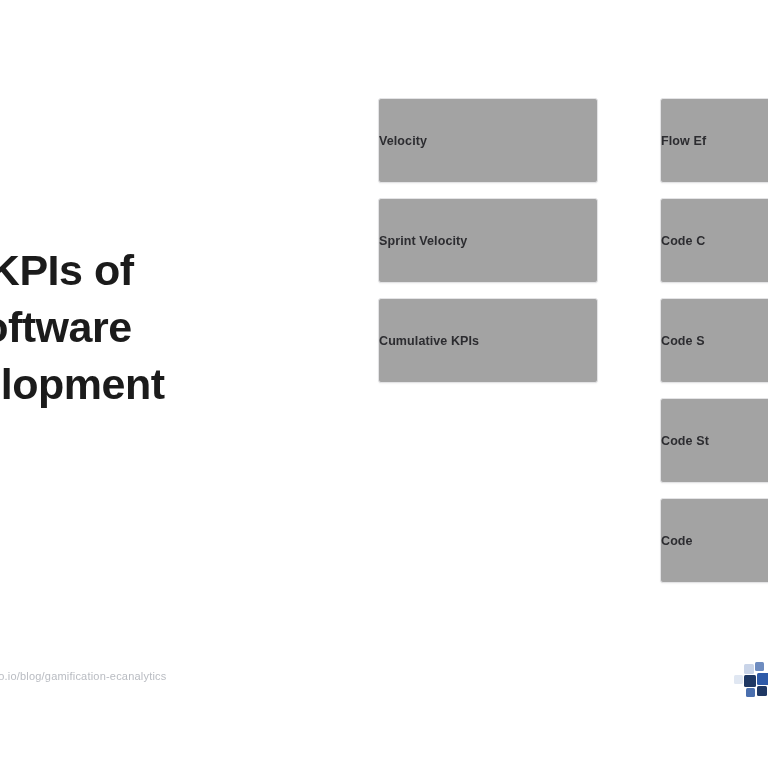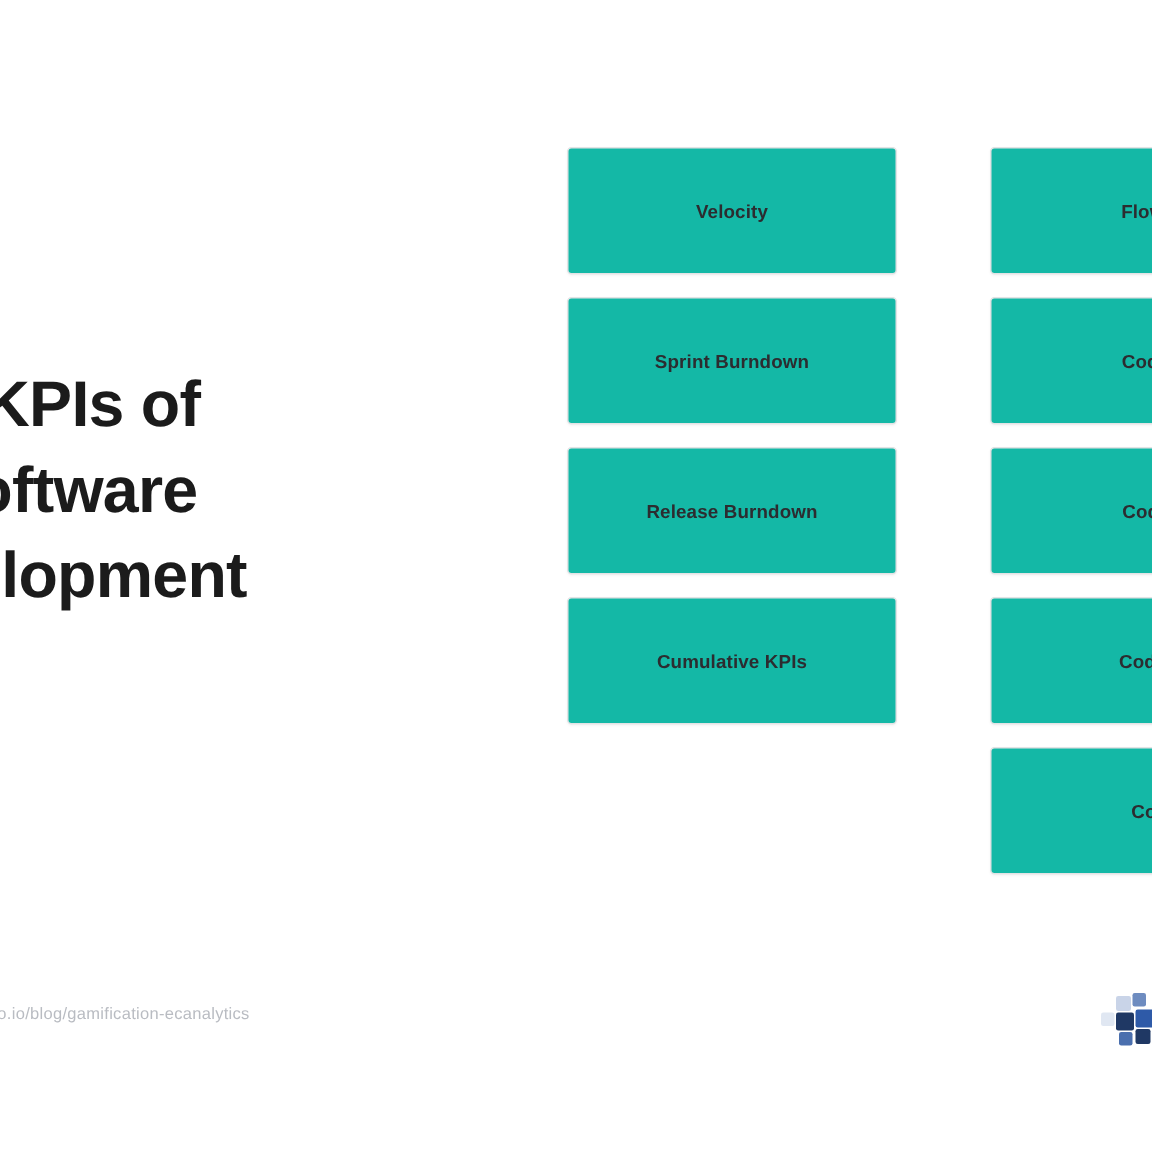--- a/index.html
+++ b/index.html
@@ -47,27 +47,27 @@
   .kpi-column {
     display:flex;
     flex-direction:column;
     gap:15px;
     width:220px;
     flex:0 0 220px;
   }
   .kpi-card {
     width:220px;
     height:85px;
-    background:#14b8a6;
+    background:#a3a3a3;
     border:1px solid #e3e3e5;
     border-radius:3px;
     box-shadow:0 1px 2px rgba(0,0,0,0.045);
     display:flex;
     align-items:center;
-    justify-content:center;
+    justify-content:flex-start;
   }
   .kpi-card-label {
     font-size:12.5px;
     font-weight:bold;
     color:#2c2c30;
     letter-spacing:0.1px;
     text-align:center;
     white-space:nowrap;
   }
 
@@ -101,24 +101,21 @@
     <div class="title-line">velopment</div>
   </div>
 
   <div id="kpi-grid">
 
     <div class="kpi-column">
       <div class="kpi-card">
         <span class="kpi-card-label">Velocity</span>
       </div>
       <div class="kpi-card">
-        <span class="kpi-card-label">Sprint Burndown</span>
-      </div>
-      <div class="kpi-card">
-        <span class="kpi-card-label">Release Burndown</span>
+        <span class="kpi-card-label">Sprint Velocity</span>
       </div>
       <div class="kpi-card">
         <span class="kpi-card-label">Cumulative KPIs</span>
       </div>
     </div>
 
     <div class="kpi-column">
       <div class="kpi-card">
         <span class="kpi-card-label">Flow Ef</span>
       </div>

